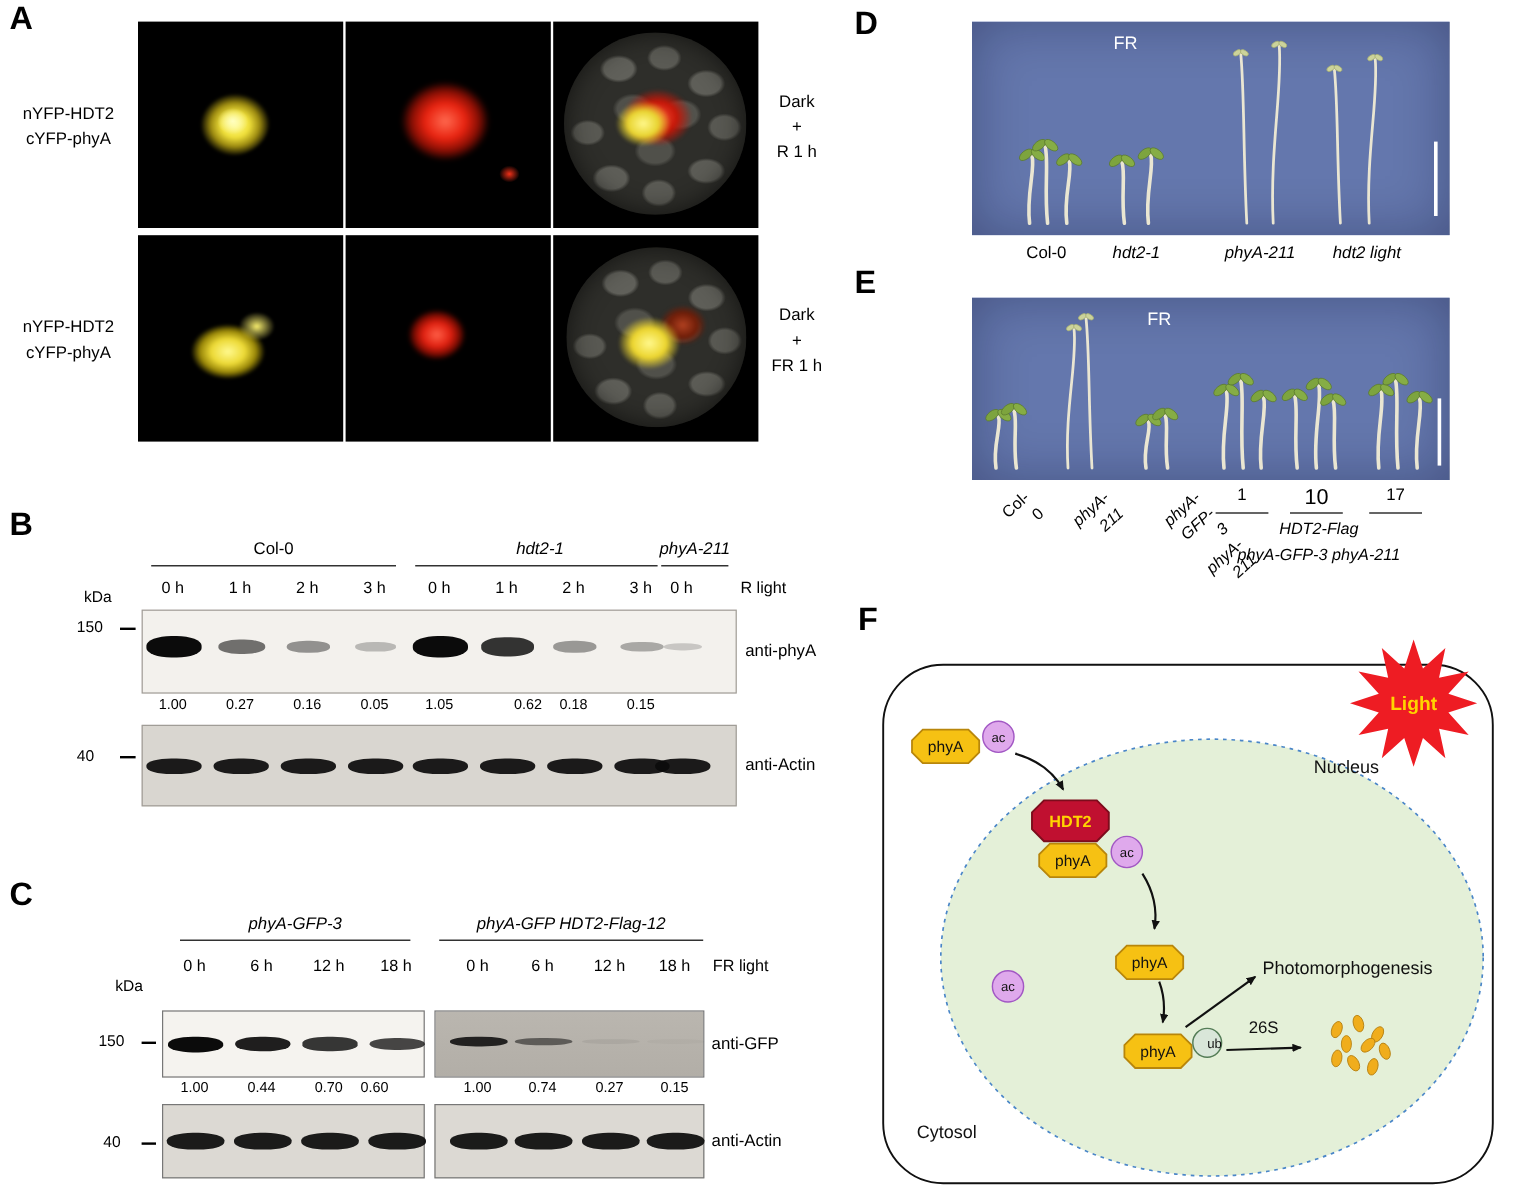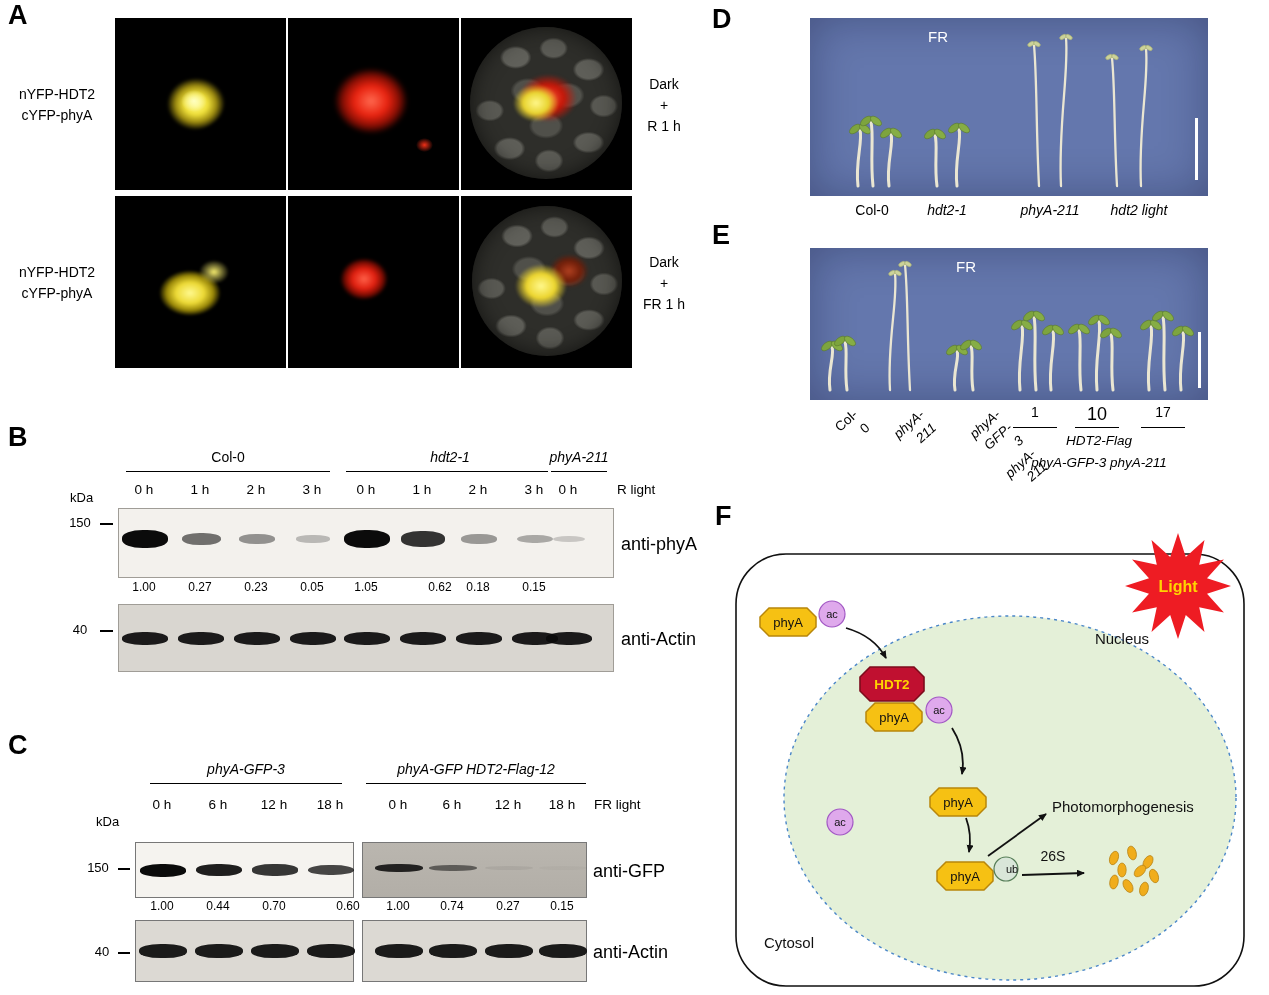--- a/index.html
+++ b/index.html
@@ -27,22 +27,22 @@
     box-shadow:inset 0 0 20px #141412}
   .photo{position:absolute;overflow:hidden;box-shadow:inset 0 0 45px rgba(5,10,40,.32)}
   .blot{position:absolute;border:1px solid #a09d97}
   .band{position:absolute;border-radius:45%;filter:blur(.6px)}
   .lane{position:absolute;transform:translateX(-50%);font-size:13.5px;white-space:nowrap}
   .val{position:absolute;transform:translateX(-50%);font-size:12px;white-space:nowrap}
   .ctr{transform:translateX(-50%);white-space:nowrap}
   .it{font-style:italic}
   .hline{position:absolute;border-top:1.5px solid #000}
   .tick{position:absolute;border-top:2px solid #000}
-  .mw{position:absolute;font-size:13px;text-align:center;width:32px}
-  .ab-label{position:absolute;font-size:18px;white-space:nowrap}
+  .mw{position:absolute;font-size:13px;text-align:left;width:32px}
+  .ab-label{position:absolute;font-size:14px;white-space:nowrap}
   .glabel{position:absolute;font-size:14px;white-space:nowrap}
   .rot-anchor{position:absolute;width:0;height:0}
   .rot{position:absolute;right:0;top:0;transform-origin:100% 0;transform:rotate(-42deg);
        font-size:13.5px;line-height:1.3;text-align:right;white-space:pre-line}
 </style>
 </head>
 <body>
 
 <div id="canvas">
 
@@ -115,21 +115,21 @@
       <div class="band" style="left: 177.02px; top: 26.16px; width: 33.96px; height: 7.68px; opacity: 0.2432; background: rgb(11, 11, 11);"></div>
       <div class="band" style="left: 225px; top: 21px; width: 46px; height: 18px; opacity: 1; background: rgb(11, 11, 11);"></div>
       <div class="band" style="left: 282.4px; top: 22.2px; width: 43.2px; height: 15.6px; opacity: 0.824; background: rgb(11, 11, 11);"></div>
       <div class="band" style="left: 341.9px; top: 25.2px; width: 36.2px; height: 9.6px; opacity: 0.384; background: rgb(11, 11, 11);"></div>
       <div class="band" style="left: 398.46px; top: 25.68px; width: 35.08px; height: 8.64px; opacity: 0.3136; background: rgb(11, 11, 11);"></div>
       <div class="band" style="left: 433.51px; top: 26.58px; width: 32.98px; height: 6.84px; opacity: 0.1816; background: rgb(11, 11, 11);"></div>
     </div>
 
   <span class="val" style="left:144px;top:580px">1.00</span>
   <span class="val" style="left:200px;top:580px">0.27</span>
-  <span class="val" style="left:256px;top:580px">0.23</span>
+  <span class="val" style="left:256px;top:580px">0.16</span>
   <span class="val" style="left:312px;top:580px">0.05</span>
   <span class="val" style="left:366px;top:580px">1.05</span>
   <span class="val" style="left:440px;top:580px">0.62</span>
   <span class="val" style="left:478px;top:580px">0.18</span>
   <span class="val" style="left:534px;top:580px">0.15</span>
 
   <div class="mw" style="left:64px;top:622px">40</div>
   <div class="tick" style="left:100px;top:630px;width:13px"></div>
   <div class="blot" id="b-blot2" style="left:118px;top:604px;width:494px;height:66px;background:#d9d6d0">
       <div class="band" style="left: 3px; top: 26.5px; width: 46px; height: 13px; opacity: 0.92; background: rgb(11, 11, 11);"></div>
@@ -174,21 +174,21 @@
   <div class="blot" id="c-blot1b" style="left:362px;top:842px;width:223px;height:54px;background:linear-gradient(#bab6af,#b2aea7);border-color:#777">
       <div class="band" style="left: 12px; top: 21.125px; width: 48px; height: 7.75px; opacity: 0.8625; background: rgb(11, 11, 11);"></div>
       <div class="band" style="left: 66px; top: 21.875px; width: 48px; height: 6.25px; opacity: 0.5175; background: rgb(11, 11, 11);"></div>
       <div class="band" style="left: 122px; top: 22.875px; width: 48px; height: 4.25px; opacity: 0.0575; background: rgb(11, 11, 11);"></div>
       <div class="band" style="left: 176px; top: 22.95px; width: 48px; height: 4.1px; opacity: 0.023; background: rgb(11, 11, 11);"></div>
     </div>
 
   <span class="val" style="left:162px;top:899px">1.00</span>
   <span class="val" style="left:218px;top:899px">0.44</span>
   <span class="val" style="left:274px;top:899px">0.70</span>
-  <span class="val" style="left:348px;top:899px">0.60</span>
+  <span class="val" style="left:312px;top:899px">0.60</span>
   <span class="val" style="left:398px;top:899px">1.00</span>
   <span class="val" style="left:452px;top:899px">0.74</span>
   <span class="val" style="left:508px;top:899px">0.27</span>
   <span class="val" style="left:562px;top:899px">0.15</span>
 
   <div class="mw" style="left:86px;top:944px">40</div>
   <div class="tick" style="left:118px;top:952px;width:12px"></div>
   <div class="blot" id="c-blot2a" style="left:135px;top:920px;width:217px;height:60px;background:#dcd9d3;border-color:#777">
       <div class="band" style="left: 3px; top: 23px; width: 48px; height: 14px; opacity: 0.92; background: rgb(11, 11, 11);"></div>
       <div class="band" style="left: 59px; top: 23px; width: 48px; height: 14px; opacity: 0.92; background: rgb(11, 11, 11);"></div>

